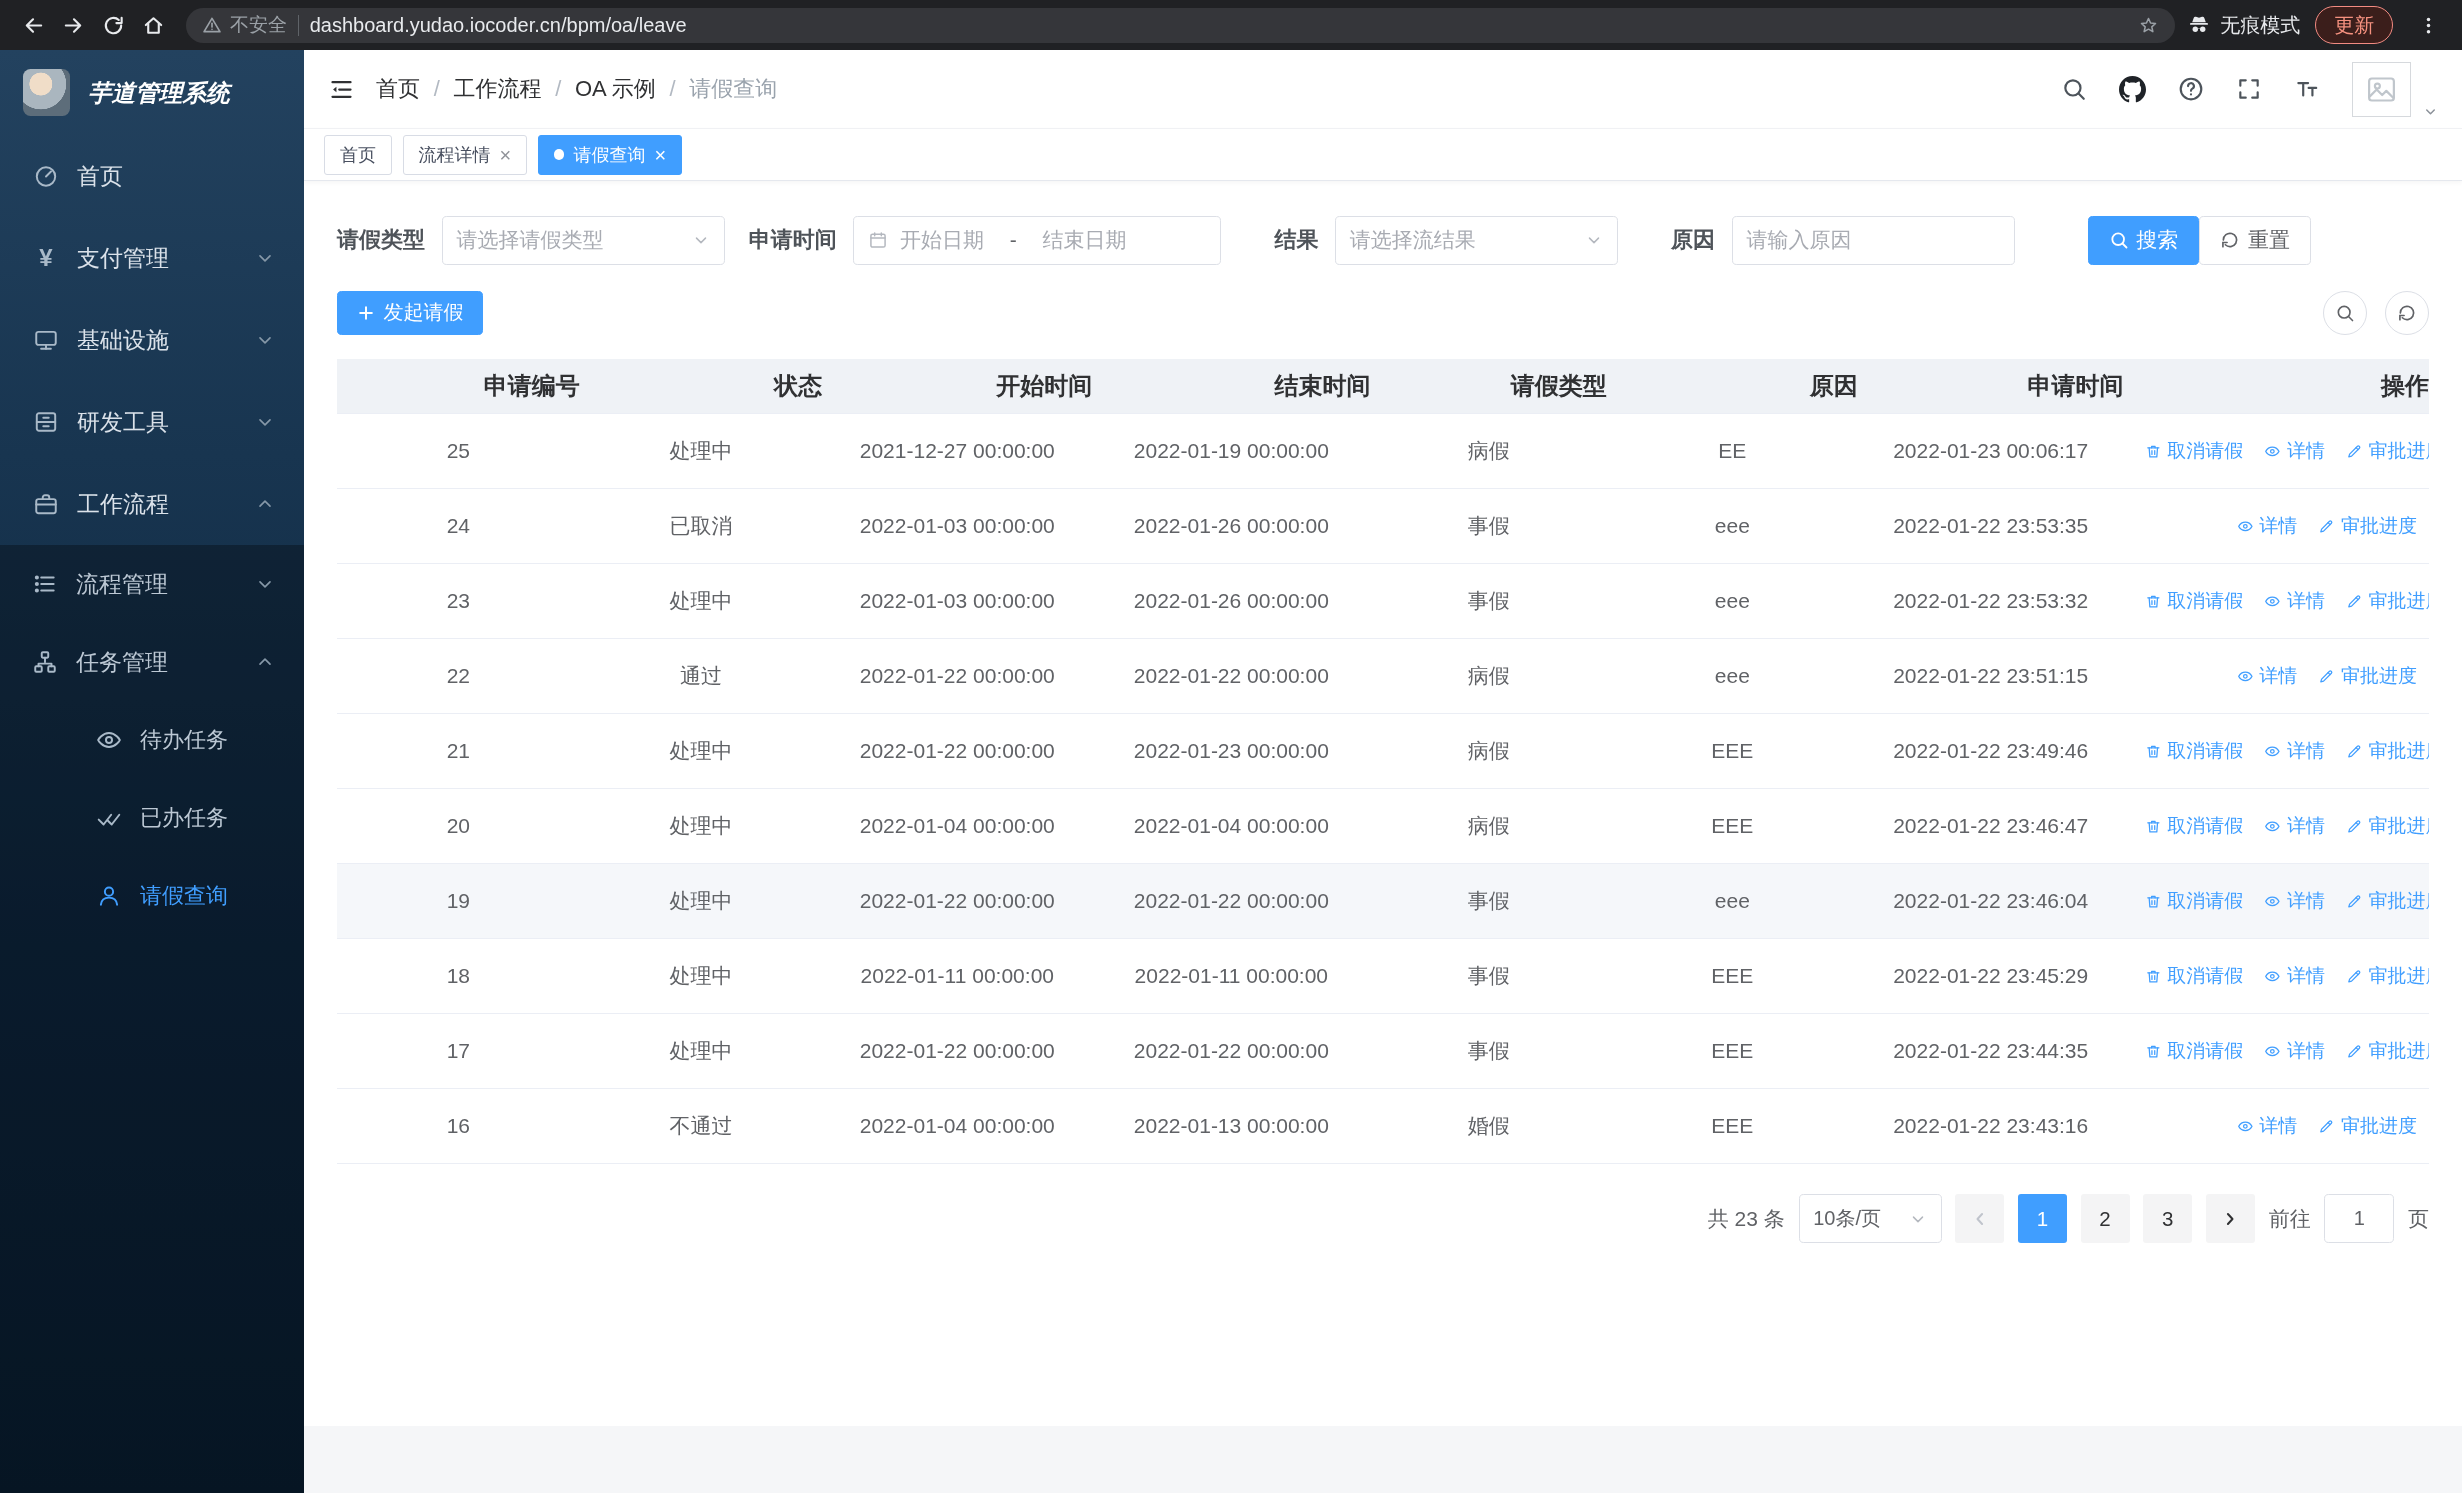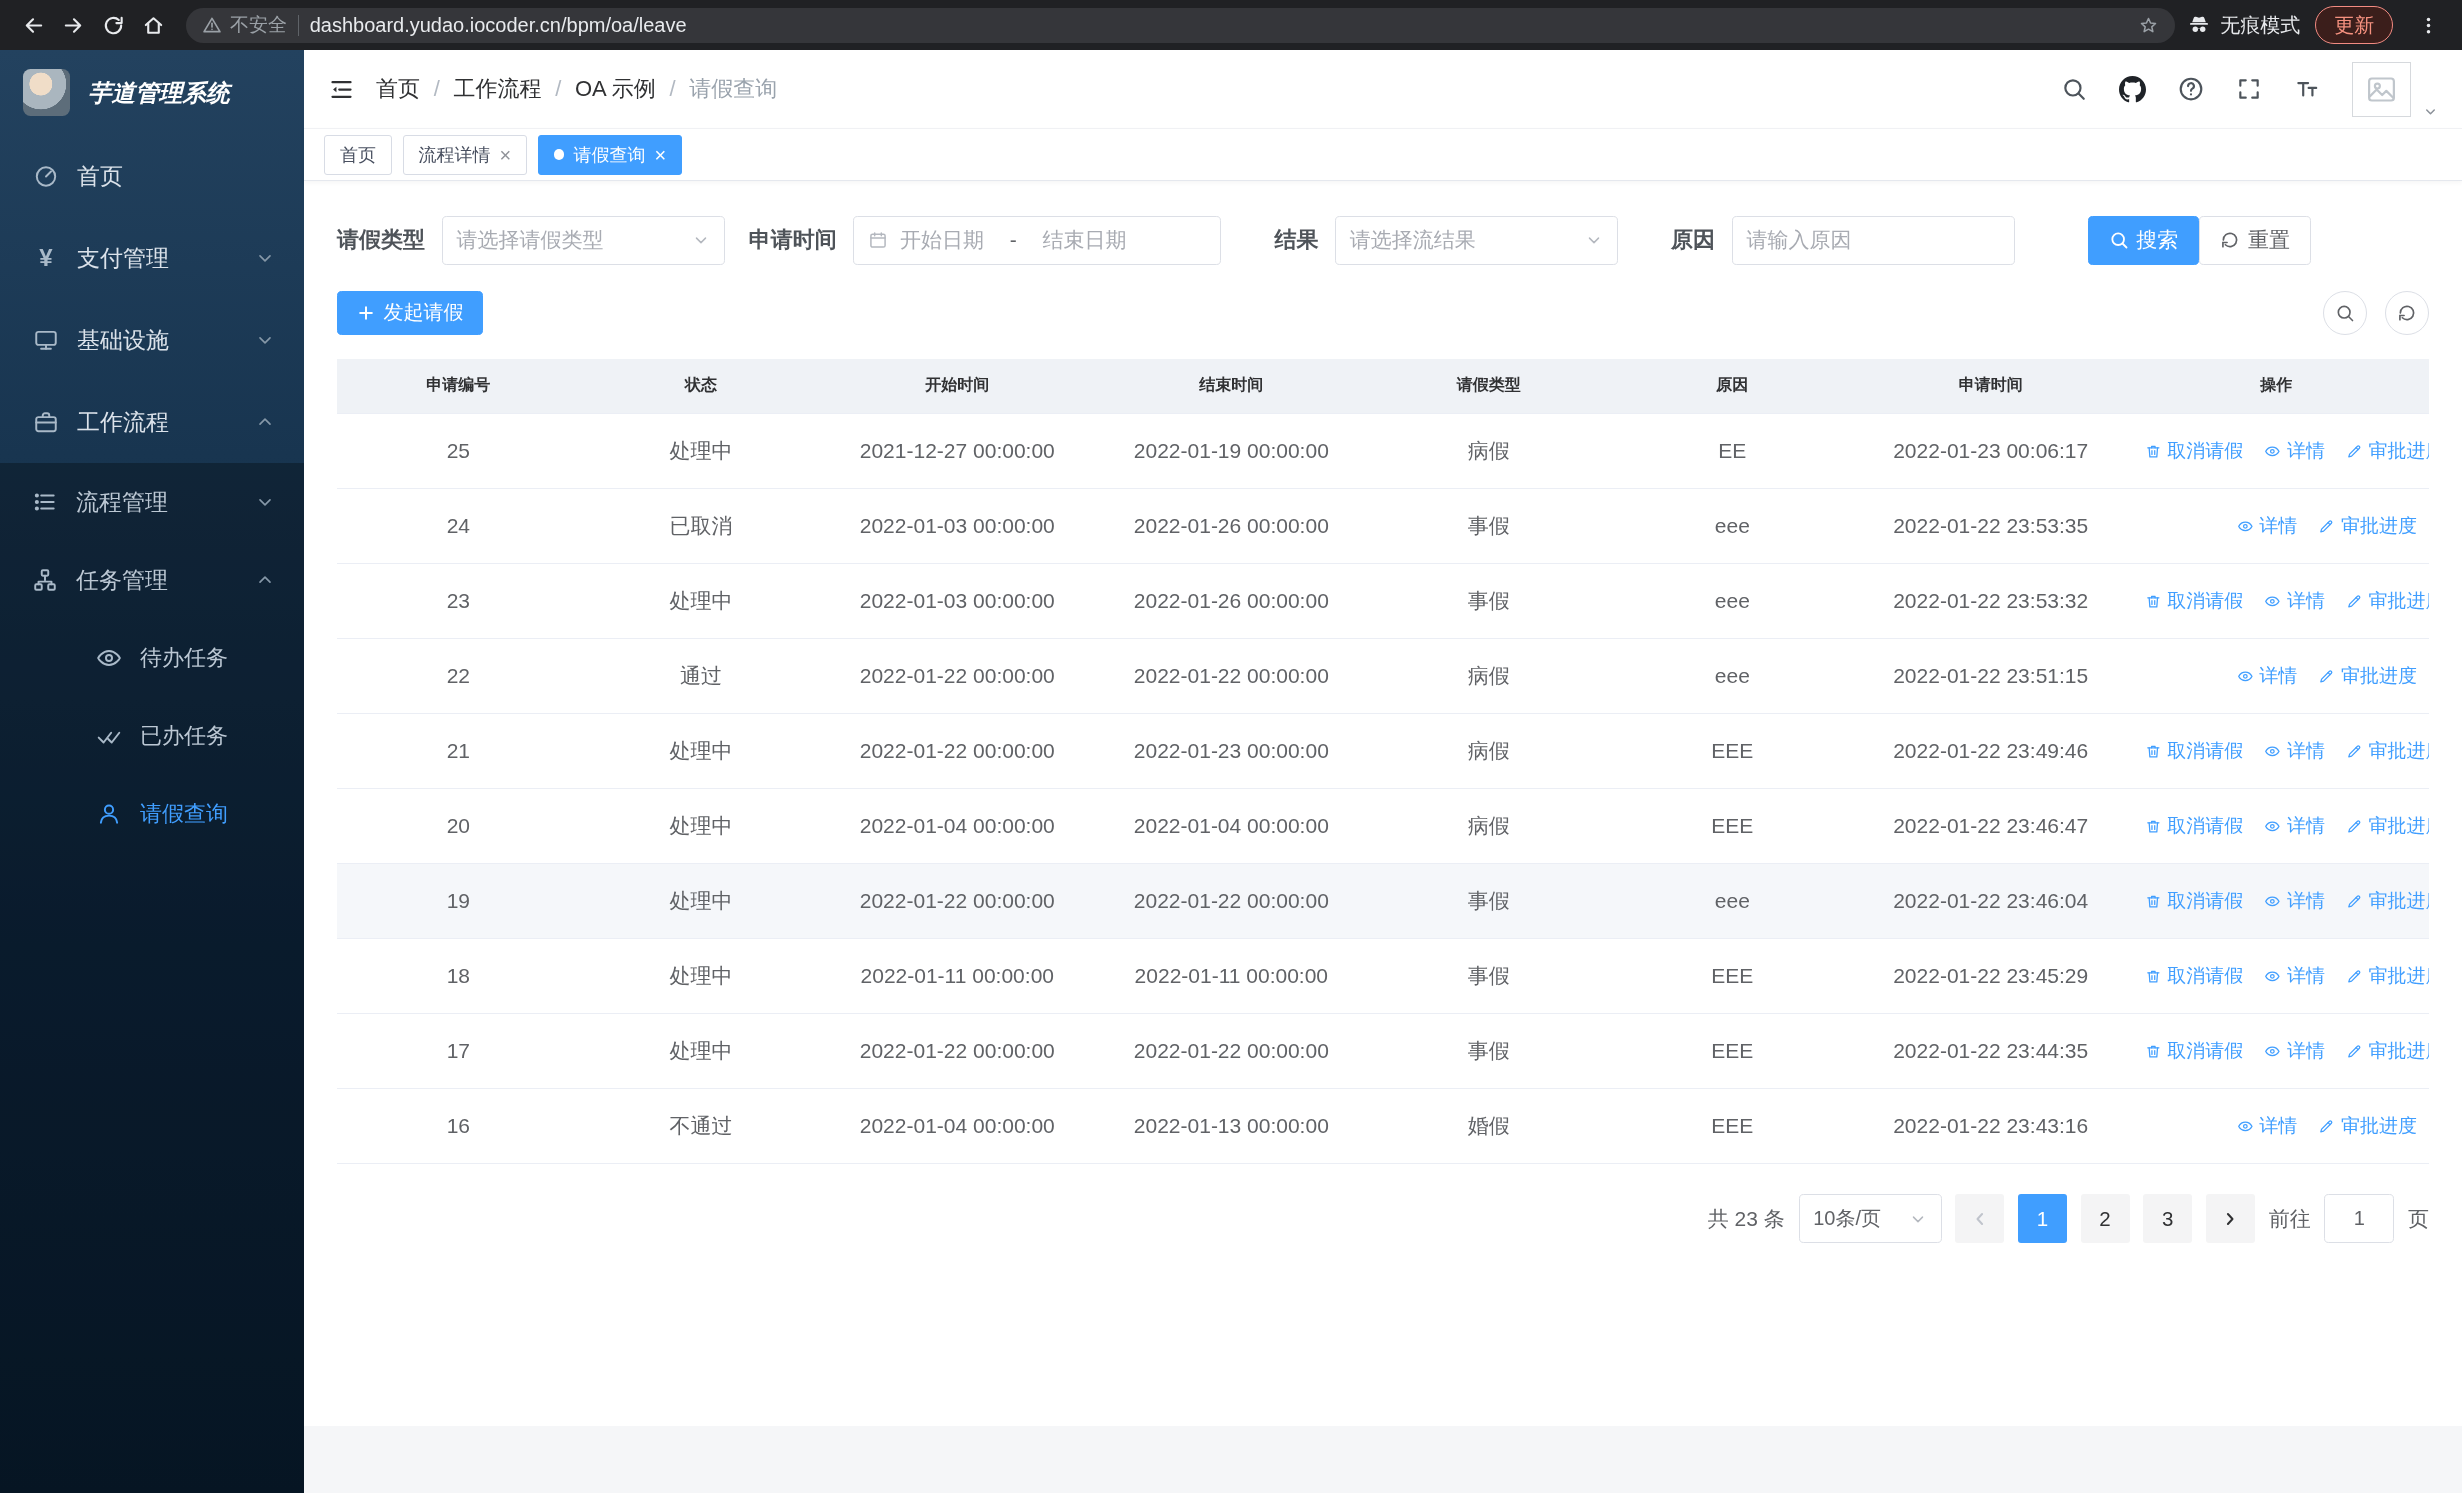--- a/index.html
+++ b/index.html
@@ -87,21 +87,21 @@
   .ml24 { }
 
   .table-toolbar { display:flex; align-items:center; justify-content:space-between; margin-bottom:24px; }
   .btn-create { height:44px; font-size:20px; padding:0 18px; }
   .circle-btns { display:flex; align-items:center; gap:18px; }
   .circle-btn { width:44px; height:44px; border-radius:50%; border:0.8px solid #dcdfe6; background:#fff; color:#606266; display:flex; align-items:center; justify-content:center; cursor:pointer; }
   .circle-btn svg { width:20px; height:20px; }
 
   
   table { width:100%; border-collapse:collapse; table-layout:fixed; }
-  thead th { height:55px; background:#eff2f6; color:#303133; font-weight:600; font-size:16px; text-align:center; border-bottom:0.8px solid #ebeef5; }
+  thead th { height:55px; background:#eff2f6; color:#303133; font-weight:600; font-size:24px; text-align:right; border-bottom:0.8px solid #ebeef5; }
   tbody td { height:75px; color:#606266; font-size:21px; text-align:center; border-bottom:0.8px solid #ebeef5; overflow:hidden; white-space:nowrap; }
   tr.row-hover td { background:#f5f7fa; }
   td.actions-cell { text-align:right; padding-right:12px; }
   .action-link { display:inline-flex; align-items:center; gap:6px; color:#409eff; font-size:19px; margin-left:21px; cursor:pointer; white-space:nowrap;justify-content:flex-end; }
   .action-link svg { width:16.7px; height:16.7px; }
 
   
   .pagination { margin-top:30px; display:flex; align-items:center; justify-content:flex-end; gap:13.7px; font-size:21px; color:#606266; }
   .page-size { width:143px; height:49px; border:0.8px solid #dcdfe6; border-radius:4.6px; display:flex; align-items:center; justify-content:space-between; padding:0 13.7px; font-size:20px; color:#606266; cursor:pointer; }
   .page-size .caret { color:#b4b8bf; }
@@ -209,20 +209,32 @@
           <rect x="3" y="4.5" width="18" height="12" rx="2"></rect>
           <line x1="12" y1="16.5" x2="12" y2="20"></line>
           <line x1="7.5" y1="20" x2="16.5" y2="20"></line>
         </svg>
       <span class="label">基础设施</span>
       <svg class="chev" viewBox="0 0 24 24" fill="none" stroke="currentColor" stroke-width="2" stroke-linecap="round" stroke-linejoin="round">
           <path d="M6 9.5 12 15.5 18 9.5"></path>
         </svg>
     </div>
 
+    <div class="menu-item">
+      <svg class="mi" viewBox="0 0 24 24" fill="none" stroke="currentColor" stroke-width="1.8" stroke-linecap="round">
+          <rect x="3.5" y="4" width="17" height="16" rx="2"></rect>
+          <line x1="3.5" y1="12" x2="20.5" y2="12"></line>
+          <line x1="9.5" y1="8" x2="14.5" y2="8"></line>
+          <line x1="9.5" y1="16" x2="14.5" y2="16"></line>
+        </svg>
+      <span class="label">研发工具</span>
+      <svg class="chev" viewBox="0 0 24 24" fill="none" stroke="currentColor" stroke-width="2" stroke-linecap="round" stroke-linejoin="round">
+          <path d="M6 9.5 12 15.5 18 9.5"></path>
+        </svg>
+    </div>
 
     <div class="menu-item">
       <svg class="mi" viewBox="0 0 24 24" fill="none" stroke="currentColor" stroke-width="1.8" stroke-linecap="round" stroke-linejoin="round">
           <rect x="3" y="7.5" width="18" height="13" rx="2"></rect>
           <path d="M9 7.5V6a2 2 0 0 1 2-2h2a2 2 0 0 1 2 2v1.5"></path>
           <line x1="3" y1="12.5" x2="21" y2="12.5"></line>
         </svg>
       <span class="label">工作流程</span>
       <svg class="chev up" viewBox="0 0 24 24" fill="none" stroke="currentColor" stroke-width="2" stroke-linecap="round" stroke-linejoin="round">
           <path d="M6 9.5 12 15.5 18 9.5"></path>

